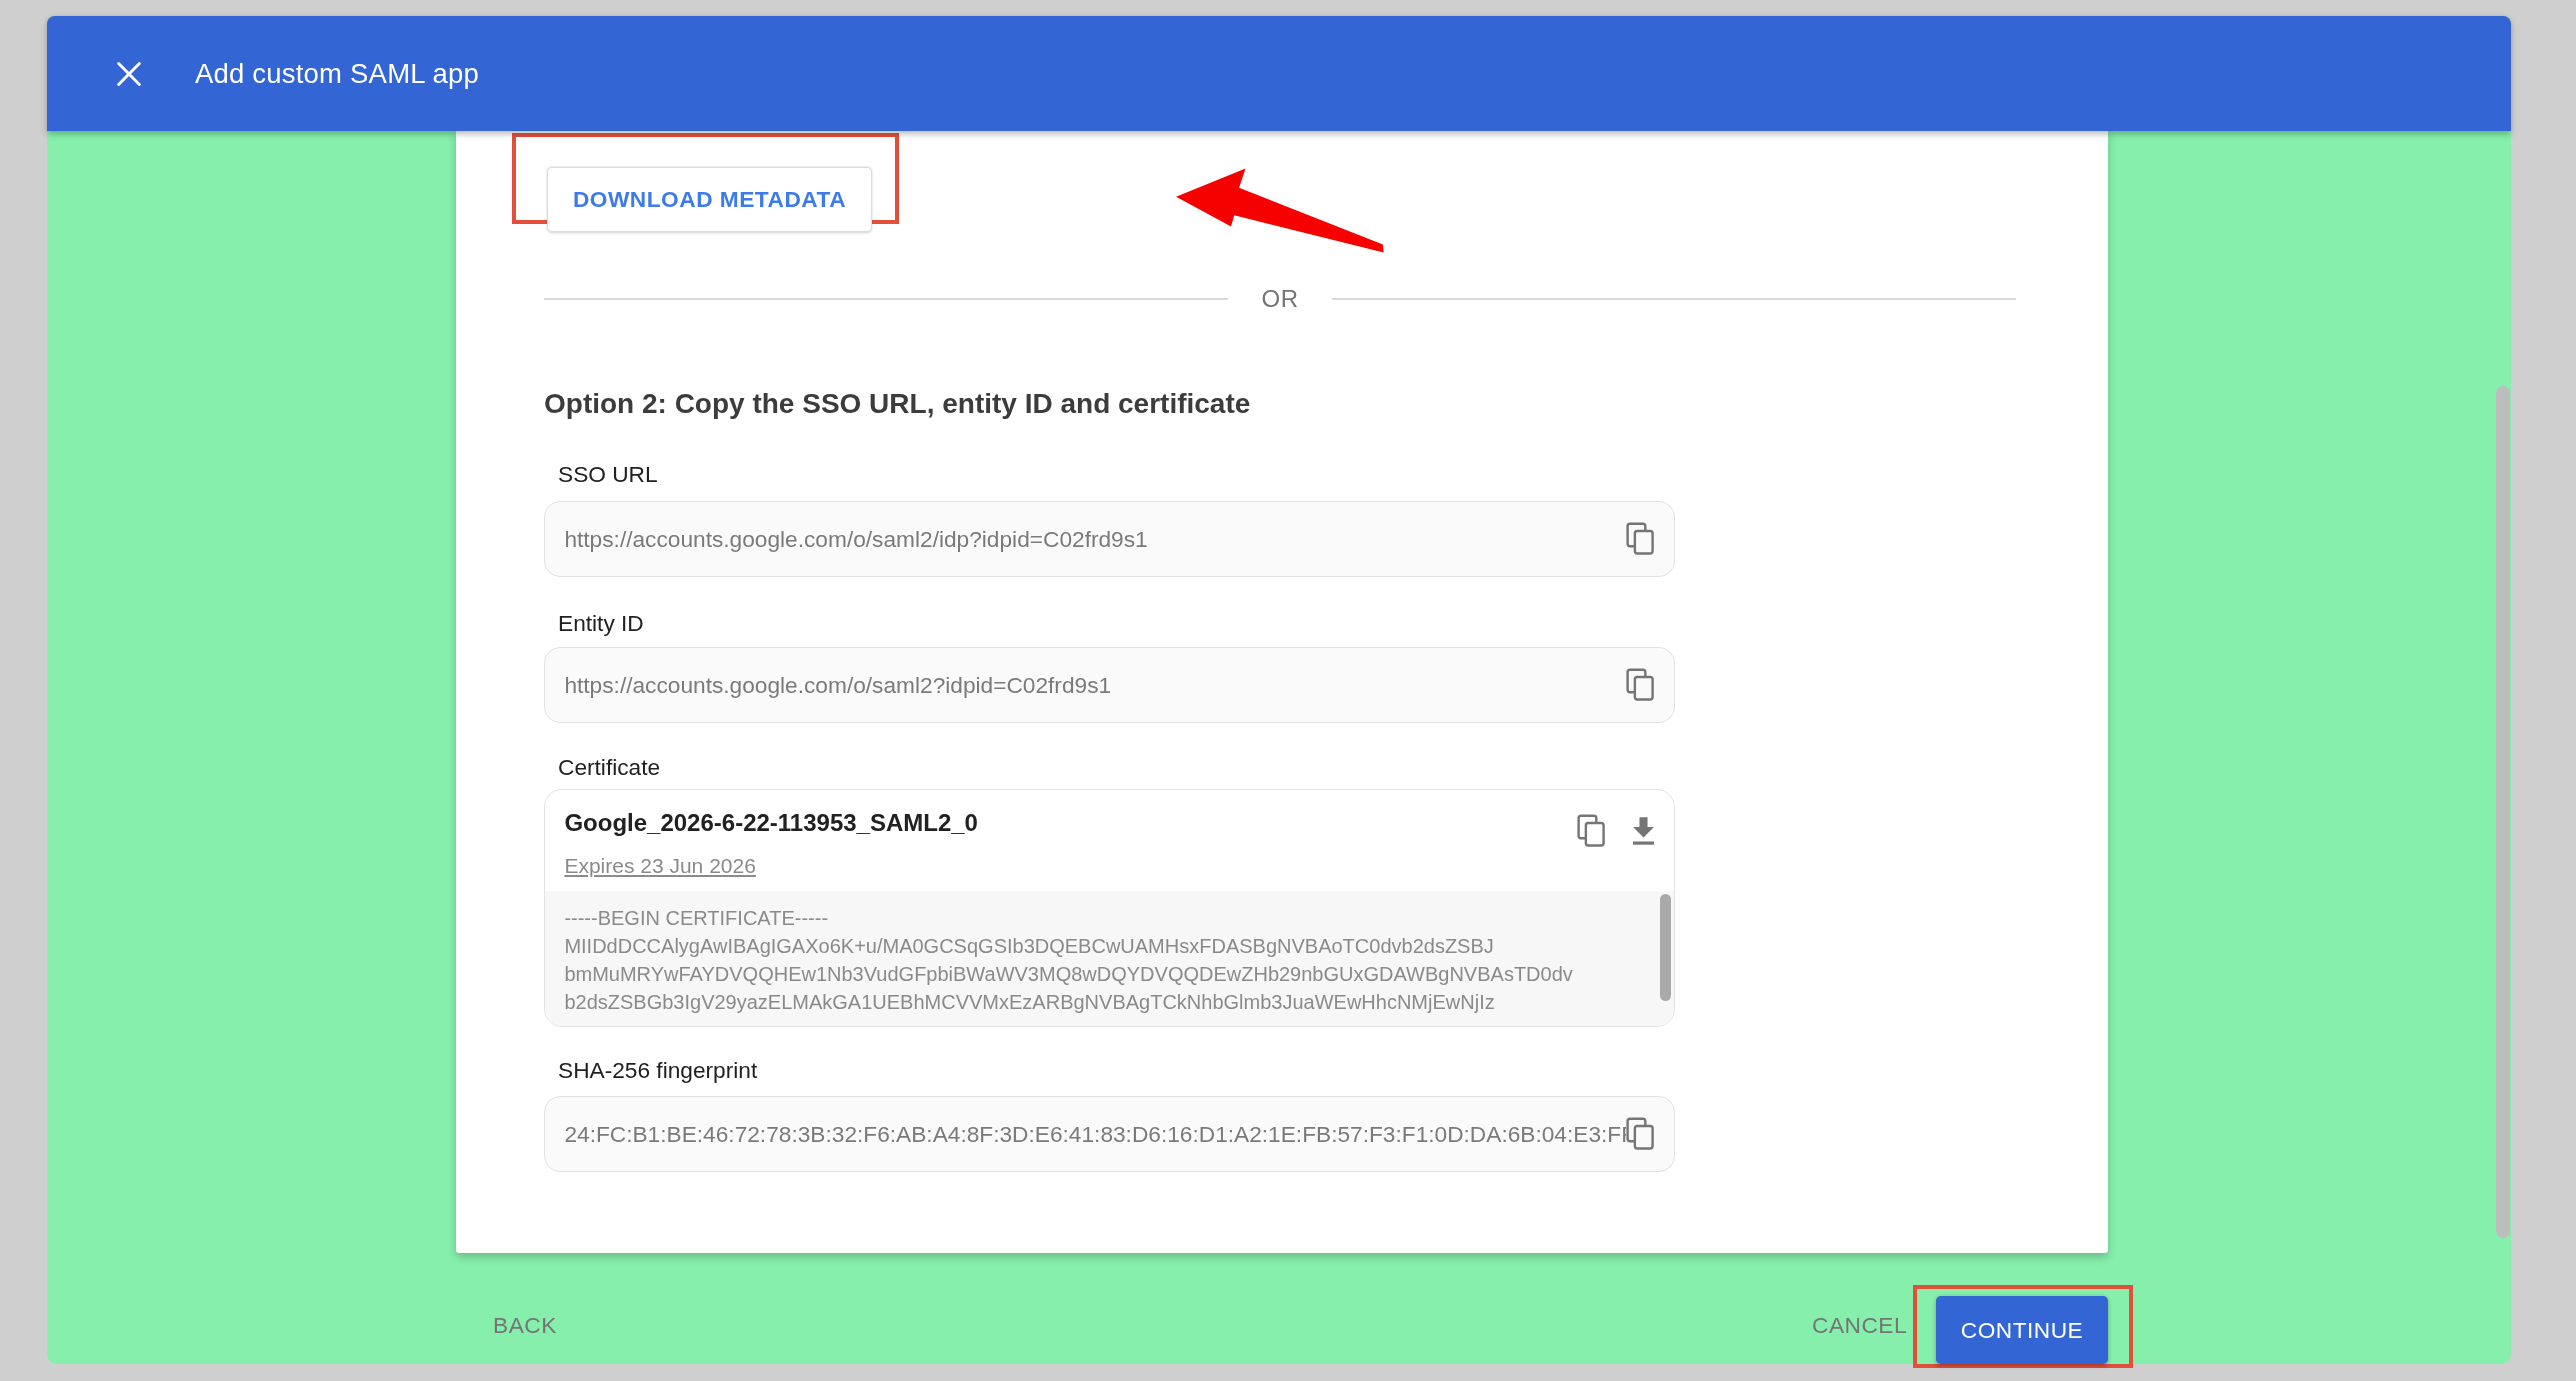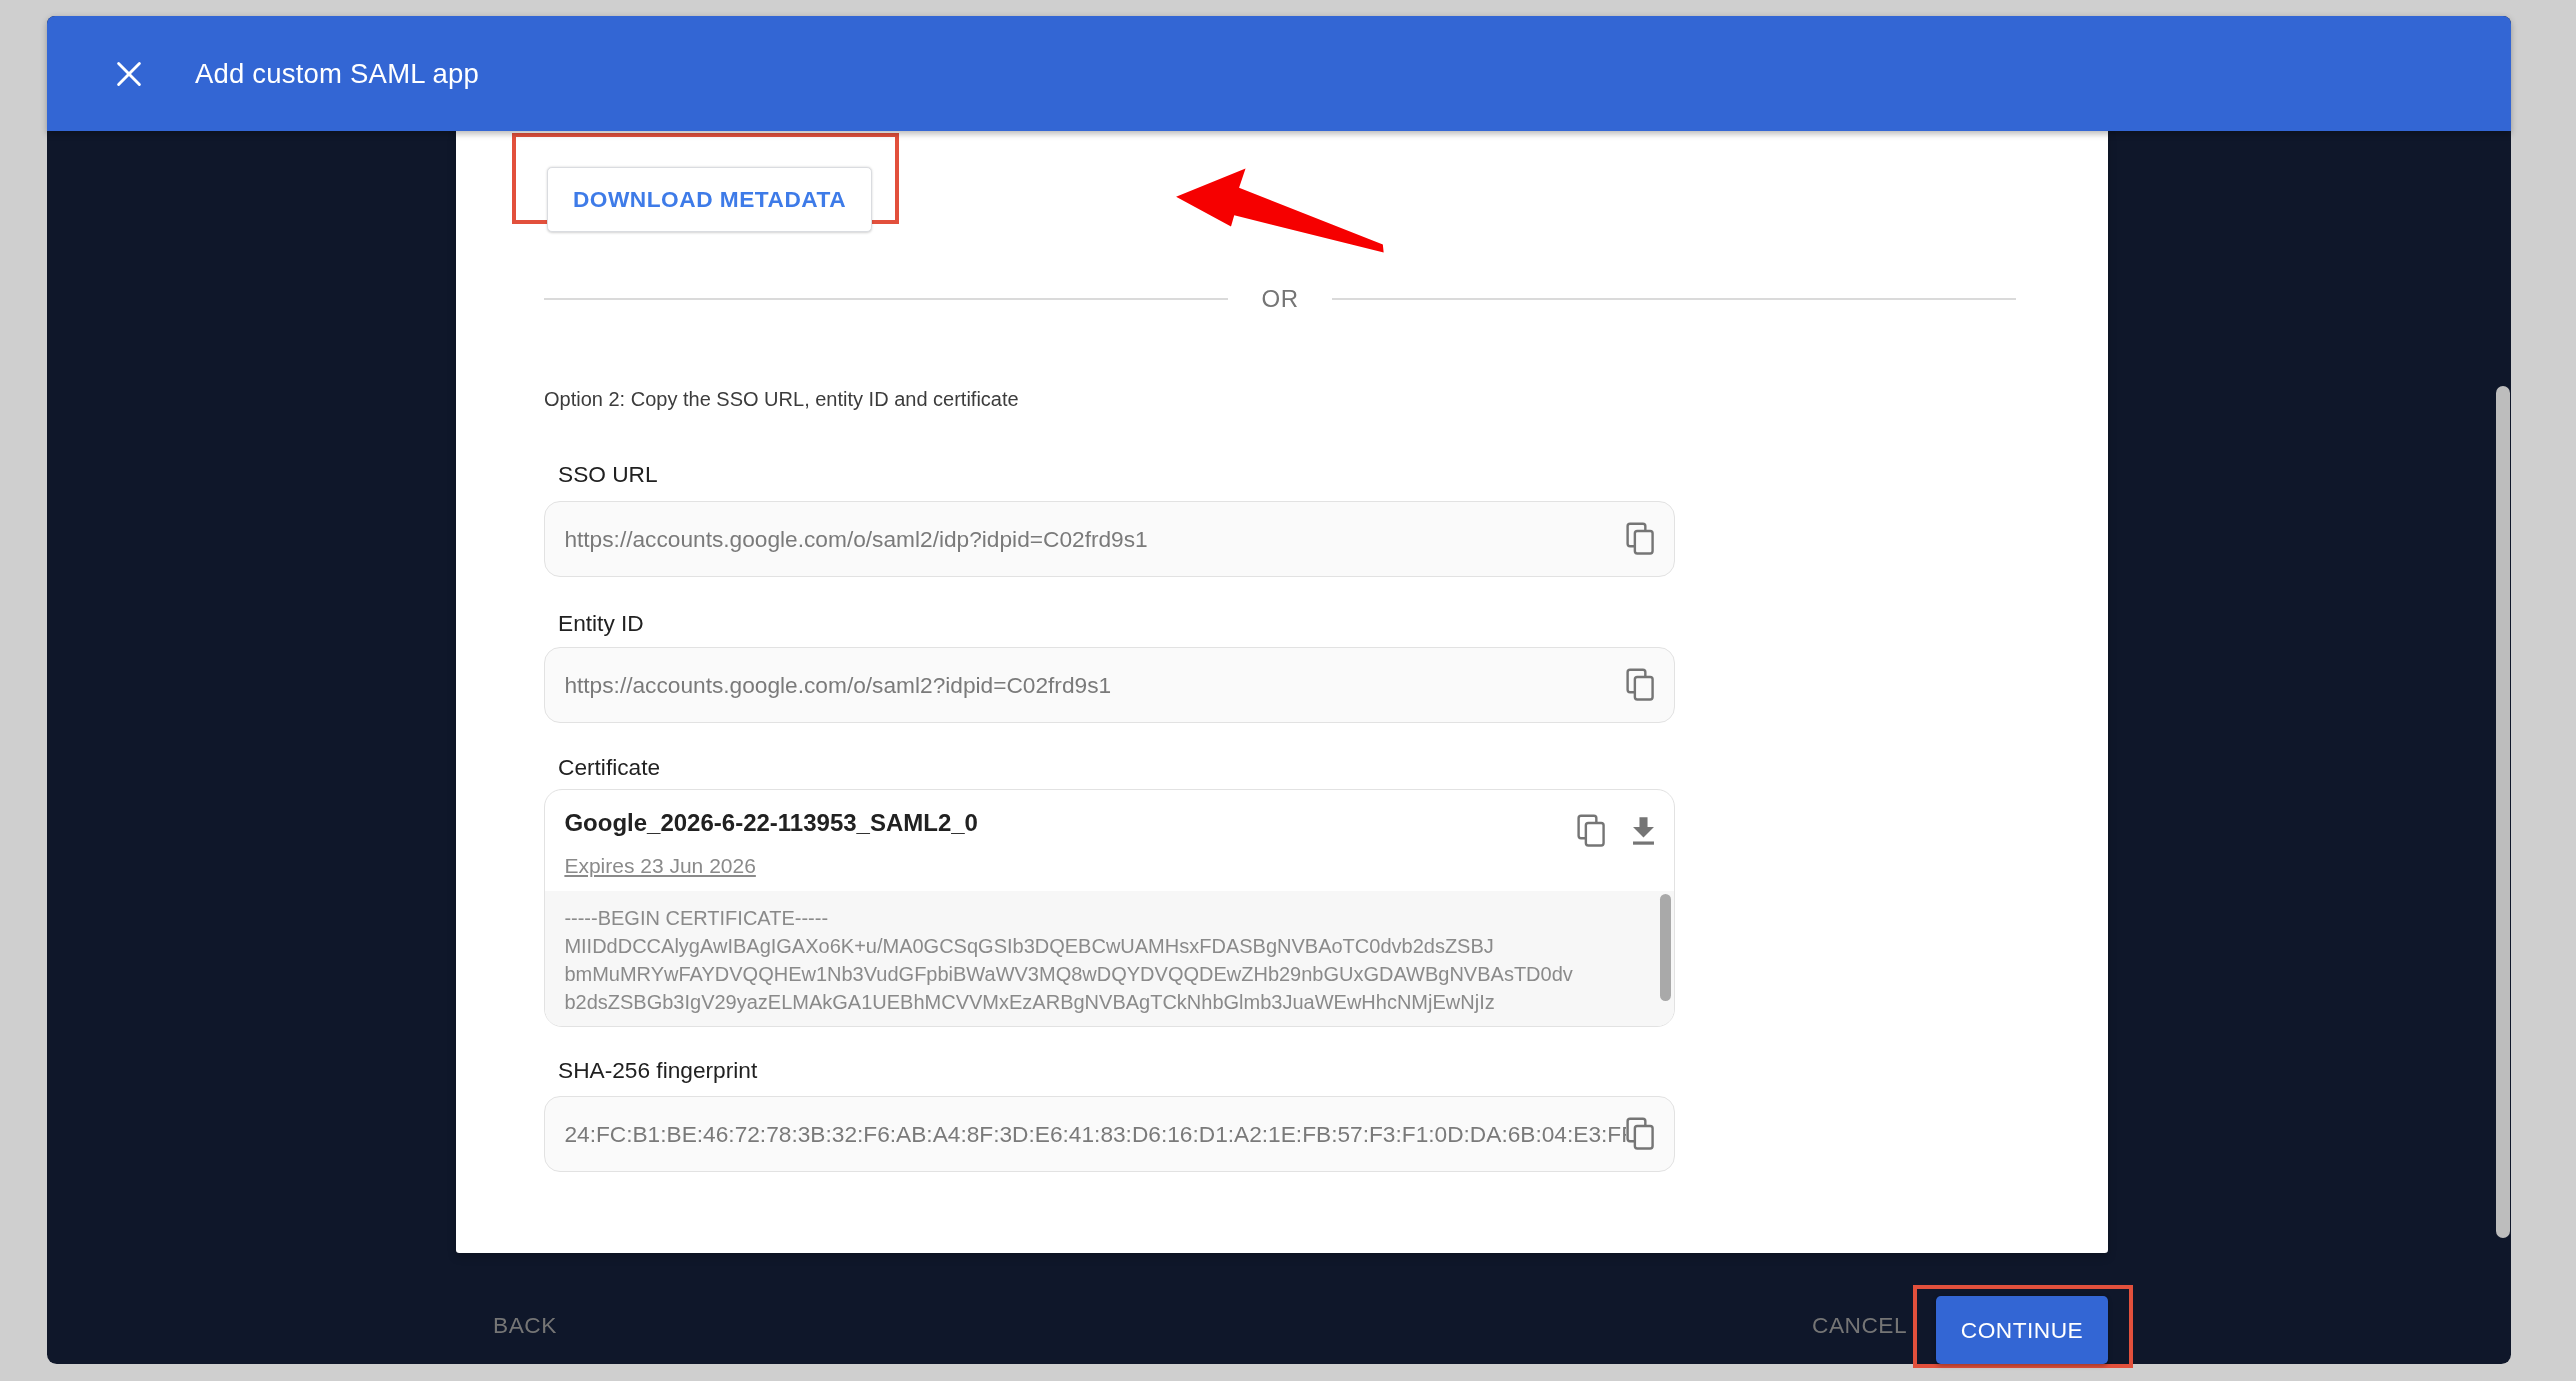--- a/index.html
+++ b/index.html
@@ -1,20 +1,20 @@
 <!DOCTYPE html>
 <html style="font-size:13px"><head>
 <meta charset="utf-8">
 <style>
   * { margin:0; padding:0; box-sizing:border-box; }
   html,body { width:2576px; height:1382px; }
   body { background:#cfcfcf; font-family:"Liberation Sans", sans-serif; position:relative; overflow:hidden; }
 
   #window { position:absolute; left:47px; top:16px; width:2464px; height:1348px;
-            background:#0f172a; border-radius:8px 8px 9.7px 9.7px; }
+            background:#86efac; border-radius:8px 8px 9.7px 9.7px; }
 
   
   .hdr { position:absolute; left:0; top:0; width:100%; height:115px; background:#3366d4;
          border-radius:8px 8px 0 0; box-shadow:0 2.4px 6.5px rgba(0,0,0,.28);
          display:flex; align-items:center; z-index:5; }
   .hdr .close { width:32px; height:32px; margin-left:66px; cursor:pointer; flex:0 0 auto; }
   .hdr .title { color:#ffffff; font-size:27.5px; font-weight:400; margin-left:50px; letter-spacing:0.2px; }
 
   
   .card { position:absolute; left:409px; top:115px; width:1652px; height:1122px;
@@ -30,21 +30,21 @@
             text-align:center; line-height:63px; cursor:pointer;margin-top:19px; }
 
   .arrow-svg { position:absolute; left:710px; top:31px; }
 
   .or-row { position:absolute; left:88px; width:1472px; top:150px; height:36px;
             display:flex; align-items:center; }
   .or-row .line { flex:1; height:2.4px; background:#dadada; }
   .or-row .or-txt { color:#757575; font-size:24px; padding:0 34px; letter-spacing:0.4px; }
 
   .opt2-heading { position:absolute; left:88px; top:257px; color:#3c3c3c;
-                  font-size:20px; font-weight:400;text-align:right; }
+                  font-size:28px; font-weight:700;text-align:right; }
 
   .fld-label { position:absolute; left:102px; color:#212121; font-size:22.7px; }
   .fld { position:absolute; left:88px; width:1131px; height:76px;
          background:#fafafa; border:1.6px solid #e2e2e2; border-radius:16px;
          display:flex; align-items:center; padding:0 19.4px; }
   .fld .val { flex:1; color:#7a7a7a; font-size:22.7px; white-space:nowrap; overflow:hidden; }
   .icon-btn { width:29px; height:34px; flex:0 0 auto; cursor:pointer; }
 
   
   .cert-card { position:absolute; left:88px; top:658px; width:1131px; height:238px;

